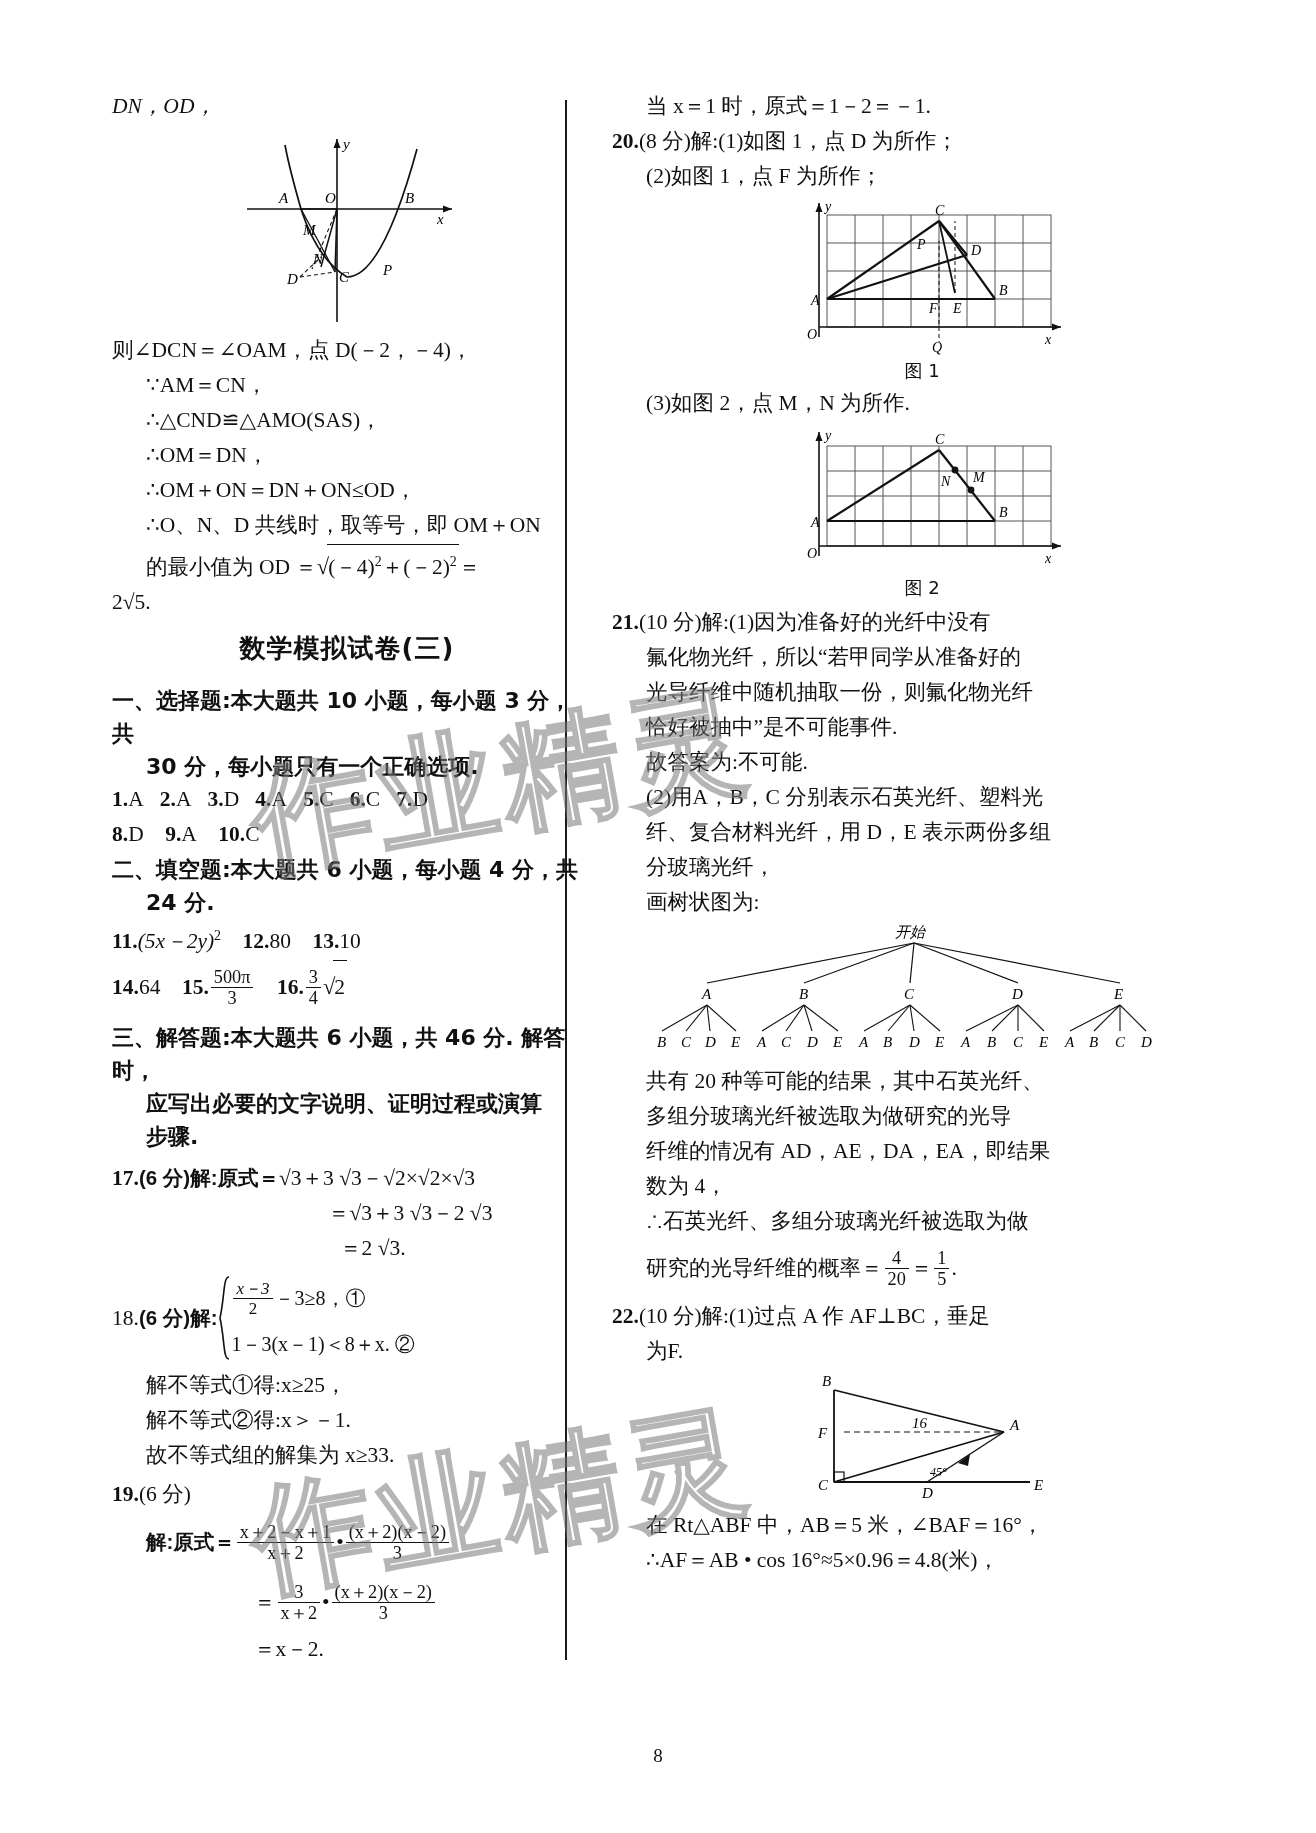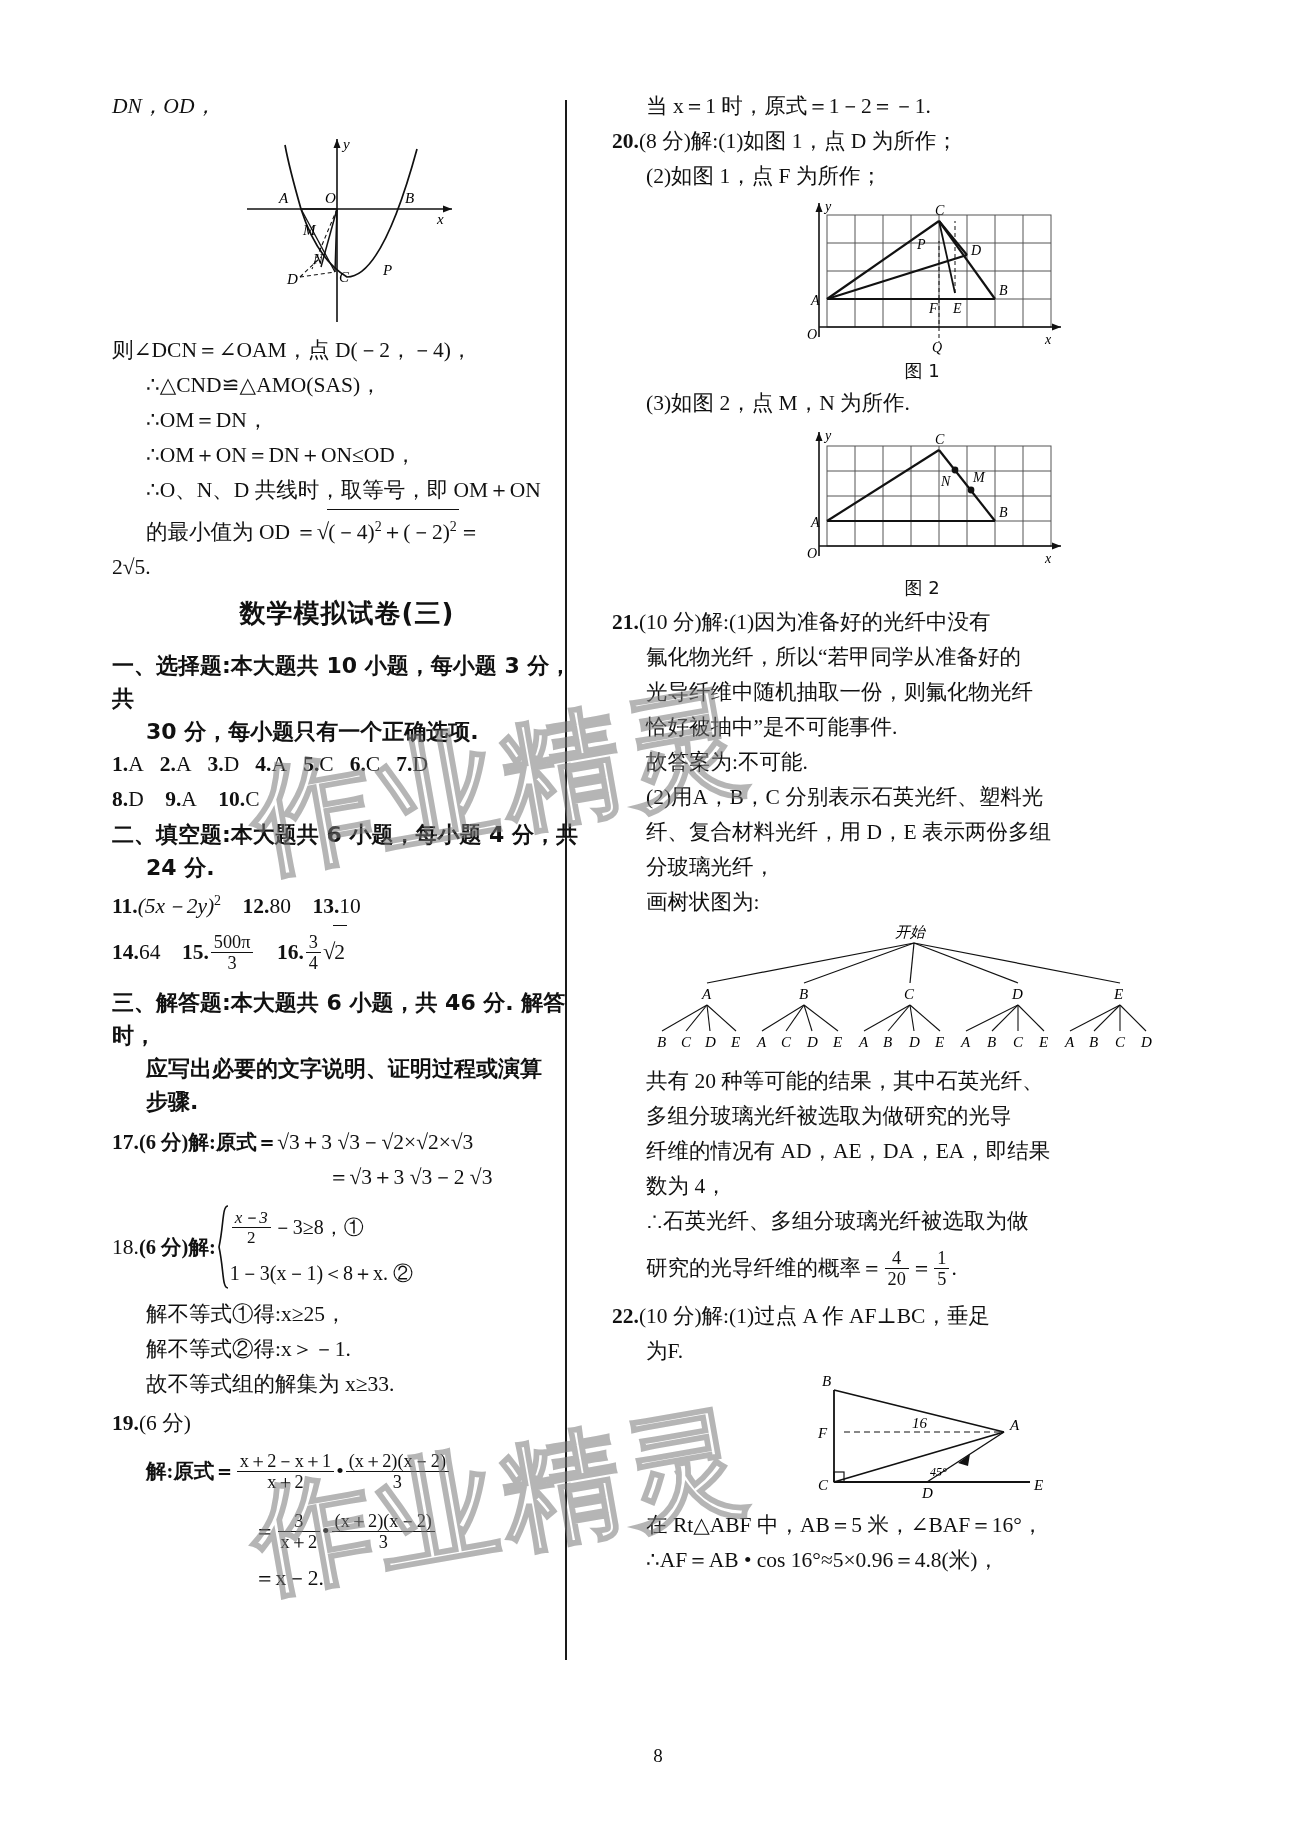--- a/index.html
+++ b/index.html
@@ -29,21 +29,21 @@
     background:#1a1a1a;
   }
   
   .line{
     font-size:21.5px;
     line-height:33px;
     margin:0 0 2px 0;
     white-space:nowrap;
   }
   .indent{padding-left:34px;}
-  .cn{font-family:Liberation Serif, serif;font-size:20.5px;}
+  .cn{font-family:Liberation Sans, sans-serif;font-size:20.5px;}
   .bold{font-weight:bold;}
   .num{font-weight:bold;font-family:"Liberation Serif",serif;}
   .it{font-style:italic;}
   .mathserif{font-family:"Liberation Serif","DejaVu Serif",serif;}
   
   .paper-title{
     text-align:center;
     font-family:"DejaVu Sans","Liberation Sans",sans-serif;
     font-weight:bold;
     font-size:26px;
@@ -141,20 +141,21 @@
         <text x="126" y="22" font-size="15">y</text>
         <text x="86" y="108" font-size="15">M</text>
         <text x="96" y="137" font-size="15">N</text>
         <text x="70" y="157" font-size="15">D</text>
         <text x="122" y="155" font-size="15">C</text>
         <text x="166" y="148" font-size="15">P</text>
       </svg>
     </div>
 
     <div class="line mathserif">则∠DCN＝∠OAM，点 D(－2，－4)，</div>
+    <div class="line mathserif indent">∵AM＝CN，</div>
     <div class="line mathserif indent">∴△CND≌△AMO(SAS)，</div>
     <div class="line mathserif indent">∴OM＝DN，</div>
     <div class="line mathserif indent">∴OM＋ON＝DN＋ON≤OD，</div>
     <div class="line mathserif indent">∴O、N、D 共线时，取等号，即 OM＋ON</div>
     <div class="line mathserif indent">
       <span>的最小值为 OD ＝</span><span class="sqrt"><span class="rad">√</span><span class="body"><span>(－4)</span><sup>2</sup>＋<span>(－2)</span><sup>2</sup></span></span><span>＝</span>
     </div>
     <div class="line mathserif">2√5.</div>
 
     <div class="paper-title">数学模拟试卷(三)</div>
@@ -192,20 +193,21 @@
     </div>
 
     <div class="sec-head" style="margin-top:8px">三、解答题:本大题共 6 小题，共 46 分. 解答时，</div>
     <div class="sec-head indent">应写出必要的文字说明、证明过程或演算</div>
     <div class="sec-head indent">步骤.</div>
 
     <div class="line mathserif" style="margin-top:8px">
       <span class="num">17.</span><span class="cn bold">(6 分)解:原式＝</span><span>√3＋3 √3－√2×√2×√3</span>
     </div>
     <div class="line mathserif" style="padding-left:216px">＝√3＋3 √3－2 √3</div>
+    <div class="line mathserif" style="padding-left:228px">＝2 √3.</div>
 
     <div style="display:flex;align-items:center;margin-top:10px">
       <span class="line mathserif" style="margin:0">18.</span>
       <span class="cn bold" style="font-size:20.5px">(6 分)解:</span>
       <svg width="14" height="86" viewBox="0 0 14 86">
         <path d="M12 2 C6 2 8 20 3 43 C8 66 6 84 12 84" fill="none" stroke="#111" stroke-width="1.6"></path>
       </svg>
       <span style="display:inline-block;font-size:20px;line-height:28px;">
         <span style="display:block;"><span class="frac"><span class="n it">x－3</span><span class="d">2</span></span><span>－3≥8，①</span></span>
         <span style="display:block;margin-top:12px">1－3(x－1)＜8＋x. ②</span>

